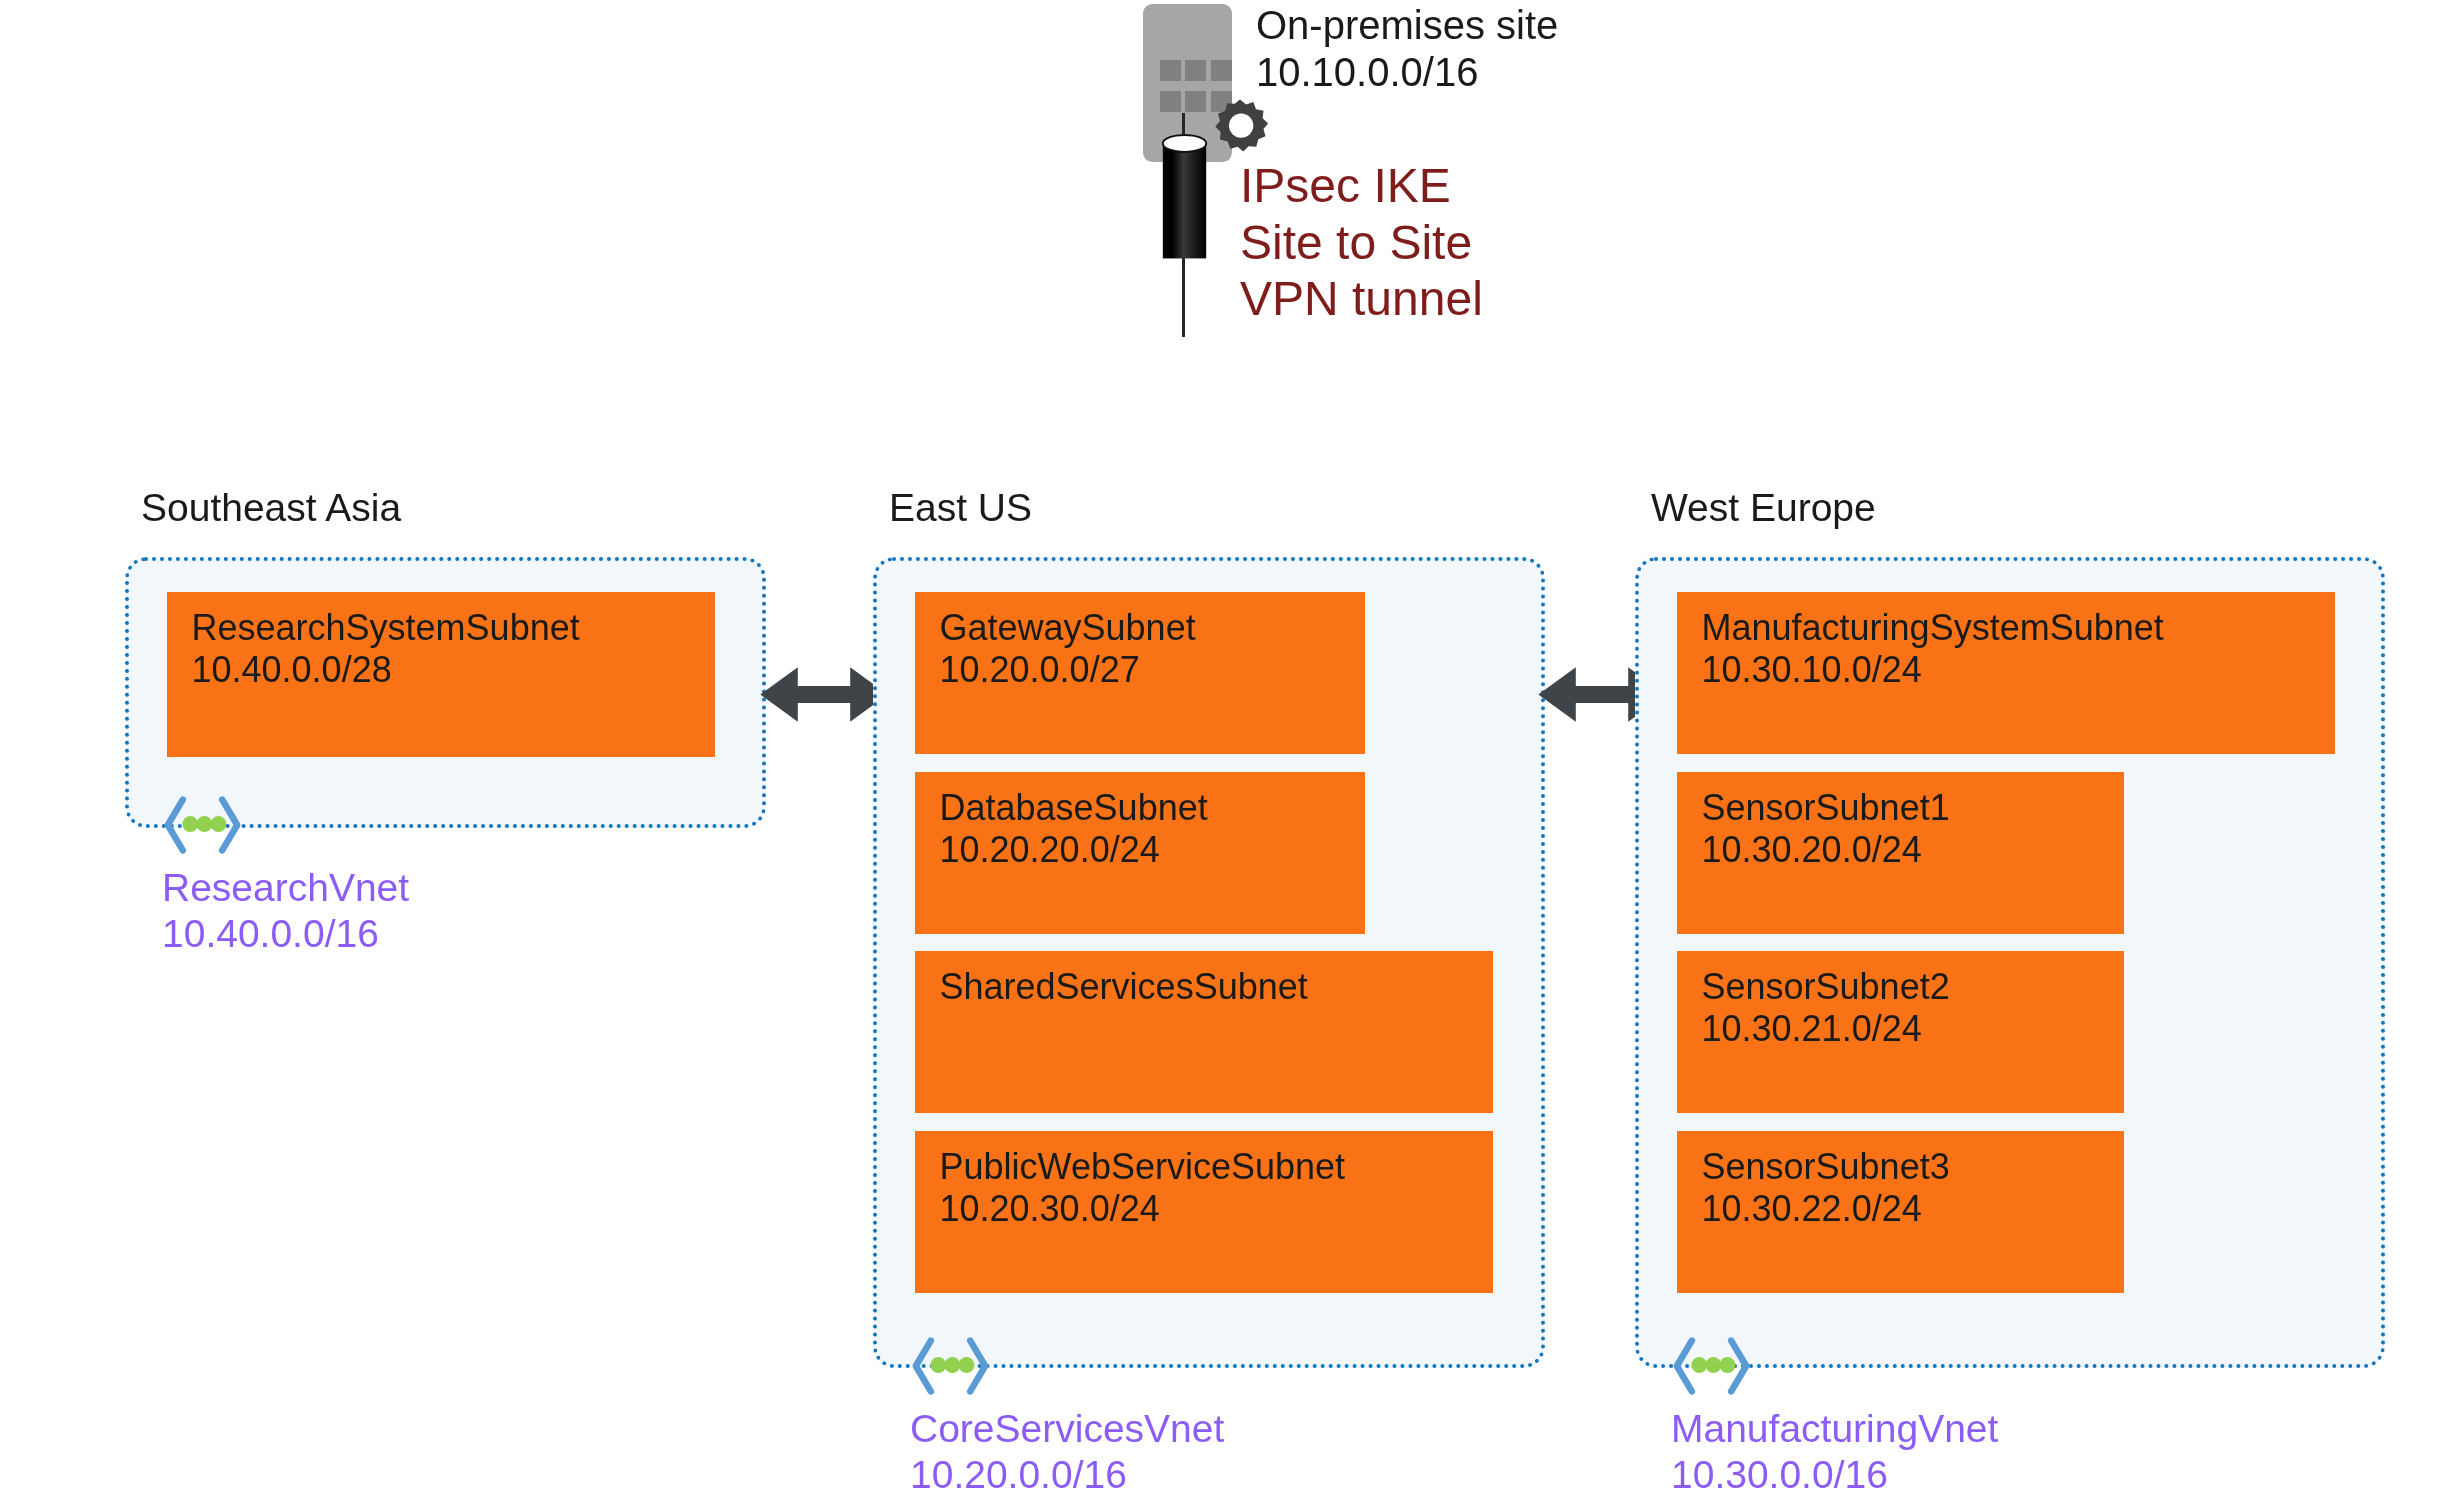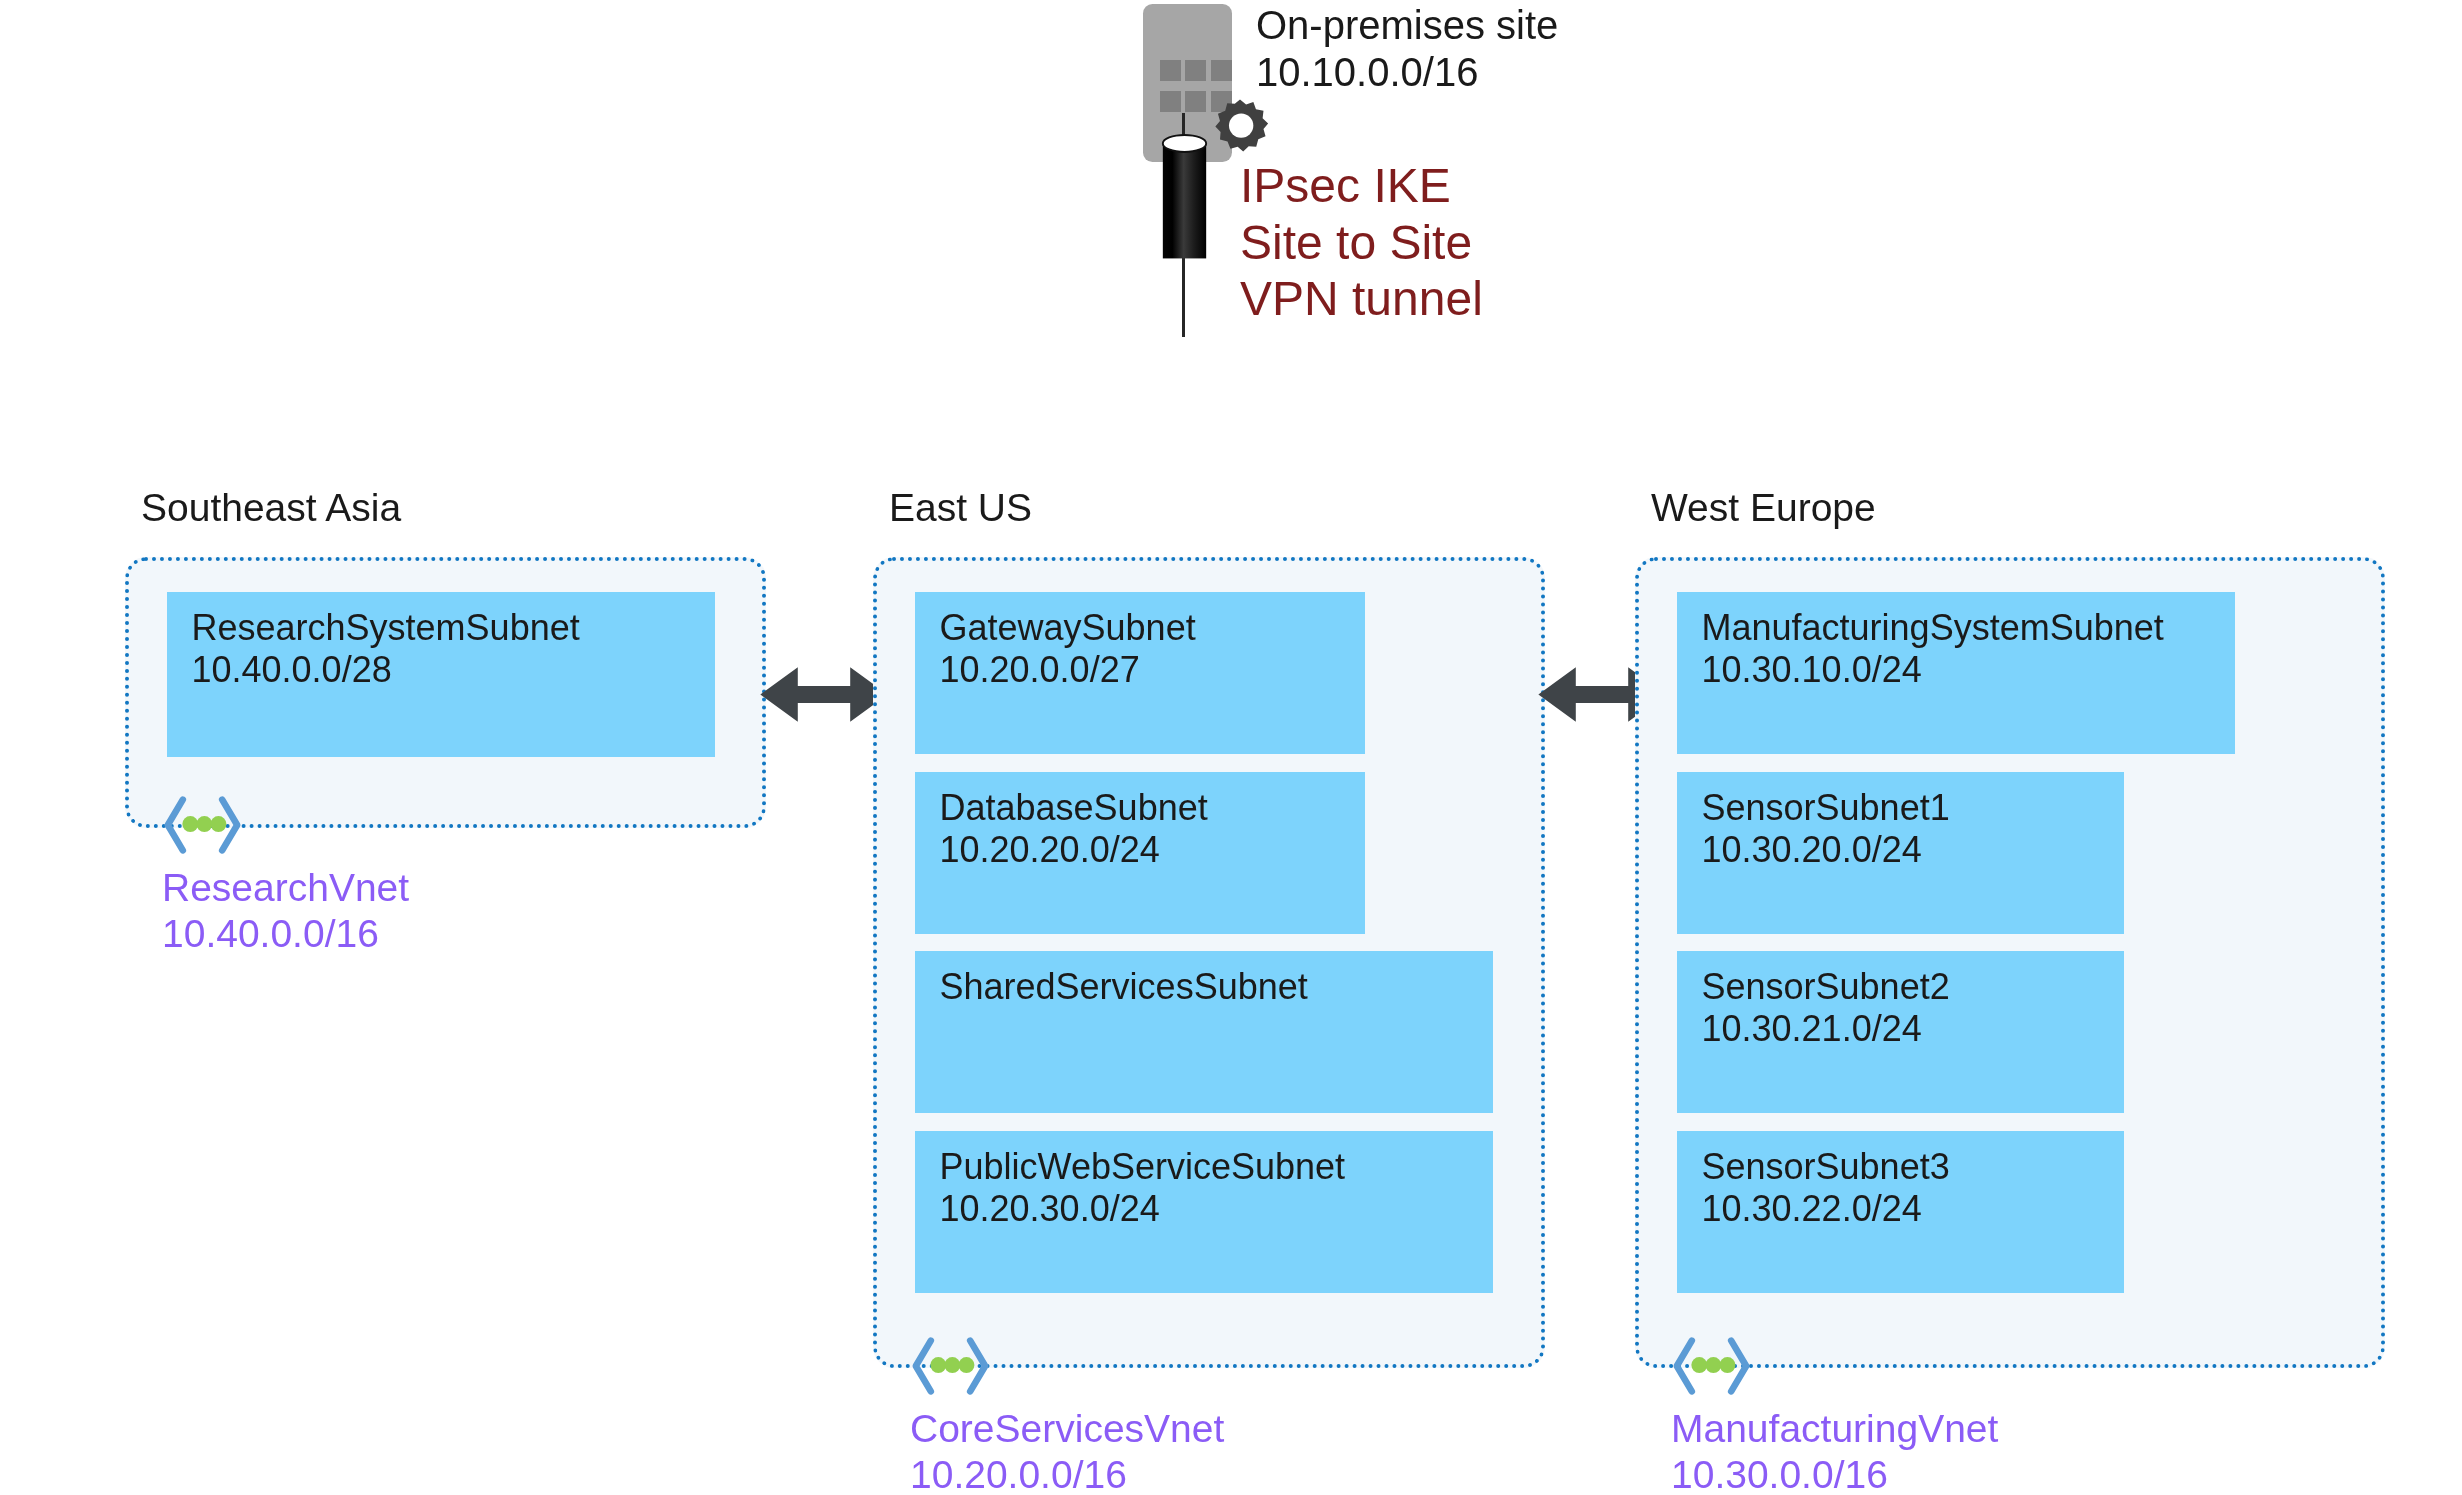--- a/index.html
+++ b/index.html
@@ -80,21 +80,21 @@
     position: absolute;
     background: #f2f7fb;
     border: 4.7px dotted #1277c2;
     border-radius: 21px;
     box-sizing: border-box;
   }
 
   
   .subnet-box {
     position: absolute;
-    background: #7dd3fc;
+    background: #f97316;
     box-sizing: border-box;
     padding: 15px 0 0 24.5px;
   }
   .subnet-name, .subnet-cidr {
     font-size: 36px;
     line-height: 1.17;
     color: #1a1a1a;
     white-space: nowrap;
     display: block;
   }
@@ -232,21 +232,21 @@
   </div>
 
   <svg class="peer-arrow" style="left:1536px; top:658px; width:132px; height:73px;" viewBox="0 0 140 78">
     <path fill="#3f4448" d="M2 39 L42 10 L42 30 L98 30 L98 10 L138 39 L98 68 L98 48 L42 48 L42 68 Z"></path>
   </svg>
 
   <div class="abs region-label" style="left:1651px; top:486px;">West Europe</div>
 
   <div class="vnet-box" style="left:1635px; top:557px; width:750px; height:811px;">
 
-    <div class="subnet-box" style="left:38px; top:31px; width:558px; height:162px;">
+    <div class="subnet-box" style="left:38px; top:31px; width:658px; height:162px;">
       <span class="subnet-name">ManufacturingSystemSubnet</span>
       <span class="subnet-cidr">10.30.10.0/24</span>
     </div>
 
     <div class="subnet-box" style="left:38px; top:211px; width:447px; height:162px;">
       <span class="subnet-name">SensorSubnet1</span>
       <span class="subnet-cidr">10.30.20.0/24</span>
     </div>
 
     <div class="subnet-box" style="left:38px; top:390px; width:447px; height:162px;">

